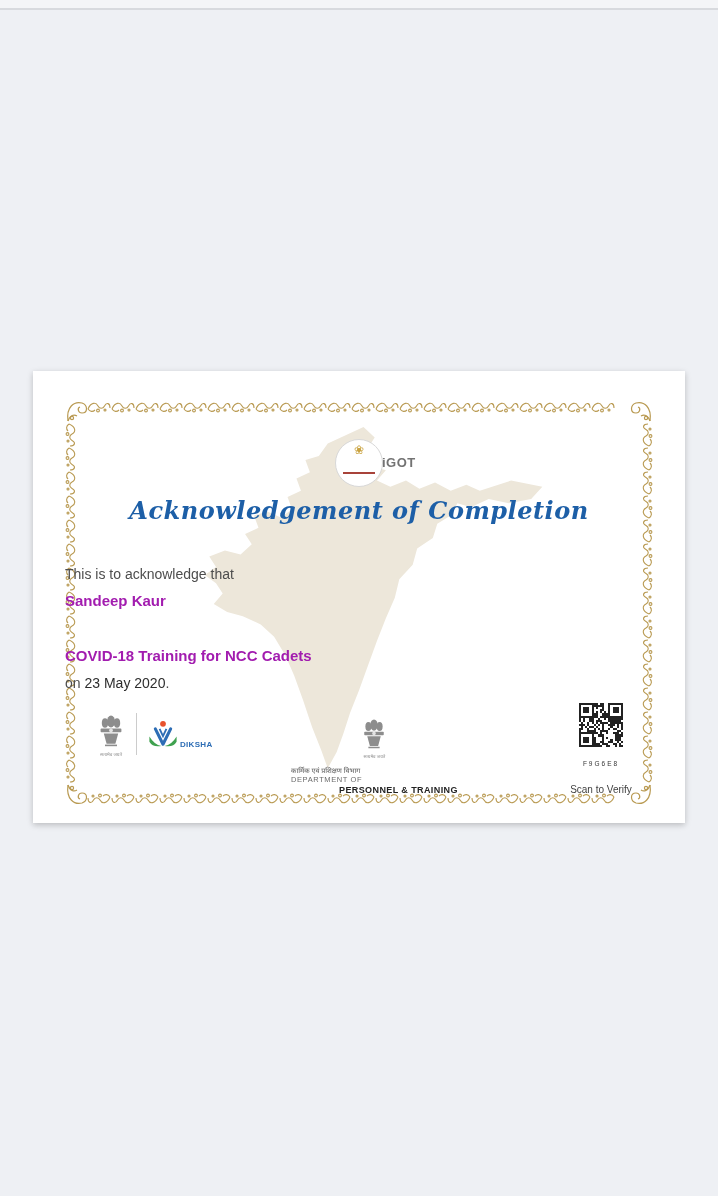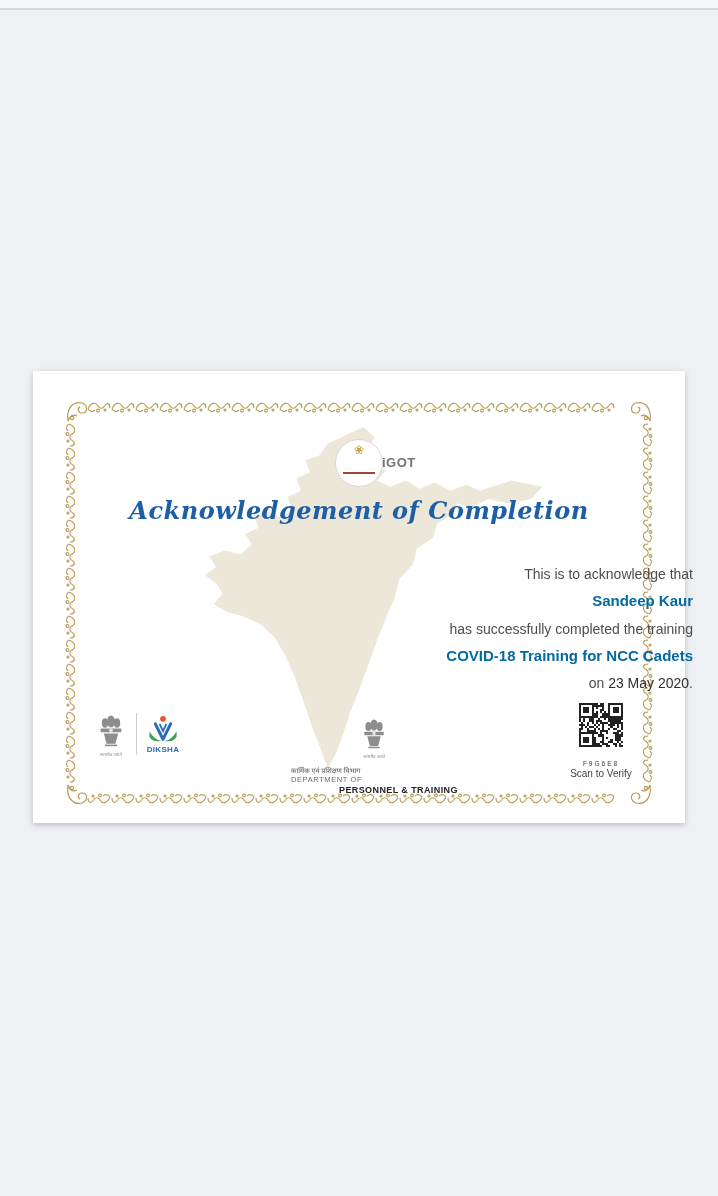--- a/index.html
+++ b/index.html
@@ -19,44 +19,44 @@
                  border:1px solid #d8d8d8; text-align:center; }
   .logo-flower { display:block; margin-top:4px; font-size:12px; line-height:12px; color:#c9a23f; }
   .logo-word   { display:block; font-size:13px; line-height:14px; font-weight:bold;
                  color:#737373; letter-spacing:.5px;padding-left:46px; }
   .logo-tagline{ display:block; width:32px; height:2px; margin:2px auto 0; background:#a8433a; }
 
   .title { position:absolute; left:0; top:125px; width:100%; text-align:center;
            font-family:"DejaVu Serif", serif; font-style:italic; font-weight:700;
            font-size:24px; color:#1d5fa7; letter-spacing:.5px; }
 
-  .bodyline { position:absolute; left:8px; width:100%; text-align:right;
+  .bodyline { position:absolute; left:0; width:100%; text-align:left;
               font-size:14px; color:#4d4d4d; line-height:20px;padding-left:32px; }
-  .bold-line { font-weight:bold; color:#0369a1; font-size:15px; }
+  .bold-line { font-weight:bold; color:#a21caf; font-size:15px; }
   .l1 { top:193px; } .l2 { top:220px; } .l3 { top:248px; } .l4 { top:275px; } .l5 { top:302px; }
   .date-b { font-weight:normal; color:#2e2e2e; }
 
   .footer-left { position:absolute; left:62px; top:340px; display:flex; align-items:center; gap:9px; }
   .emblem-box  { display:flex; flex-direction:column; align-items:center; }
   .motto { font-size:4.5px; color:#8d8d8d; line-height:5px; margin-top:1px; white-space:nowrap; }
   .vdivider { width:1px; height:42px; background:#cccccc; }
-  .diksha-box { display:flex; flex-direction:column; align-items:center; }
+  .diksha-box { display:flex; flex-direction:row; align-items:flex-end; }
   .diksha-label { margin-top:1px; font-size:8px; font-weight:bold; color:#2d6db5; letter-spacing:.3px; }
 
   .footer-center { position:absolute; left:258px; top:344px; display:flex; align-items:center; gap:7px;flex-direction:column; }
   .dpt-text { display:flex; flex-direction:column; justify-content:center; }
   .dpt-hindi { font-size:7px; color:#555; line-height:9px; }
   .dpt-l1    { font-size:7.5px; color:#6b6b6b; letter-spacing:.6px; line-height:10px; }
   .dpt-l2    { font-size:9px; font-weight:bold; color:#222; letter-spacing:.4px; line-height:11px;margin-left:48px; }
 
   .footer-right { position:absolute; left:532px; top:332px; width:72px; text-align:center; }
   .qr-wrap { display:inline-block; line-height:0; }
   .verify-code { font-family:Liberation Sans, sans-serif; font-size:6.5px; color:#333;
                  letter-spacing:2px; line-height:8px; margin-top:9px; }
-  .verify-label { font-size:10px; color:#3f3f3f; margin-top:0; }
+  .verify-label { font-size:10px; color:#3f3f3f; margin-top:16px; }
 </style>
 </head>
 <body>
 
 <div class="page">
   <div class="top-strip"></div>
   <div class="top-line"></div>
 
   <div class="card">
 
@@ -176,21 +176,20 @@
     <div class="logo-circle">
       <span class="logo-flower">❀</span>
       <span class="logo-word">iGOT</span>
       <span class="logo-tagline"></span>
     </div>
 
     <div class="title">Acknowledgement of Completion</div>
 
     <div class="bodyline l1">This is to acknowledge that</div>
     <div class="bodyline l2 bold-line">Sandeep Kaur</div>
-    <div class="bodyline l3">has successfully completed the training</div>
     <div class="bodyline l4 bold-line">COVID-18 Training for NCC Cadets</div>
     <div class="bodyline l5"><span>on </span><span class="date-b">23 May 2020</span><span>.</span></div>
 
     <div class="footer-left">
       <div class="emblem-box">
         <svg width="32" height="40" viewBox="0 0 40 42">
             <use href="#emb"></use>
           </svg>
         <span class="motto">सत्यमेव जयते</span>
       </div>

